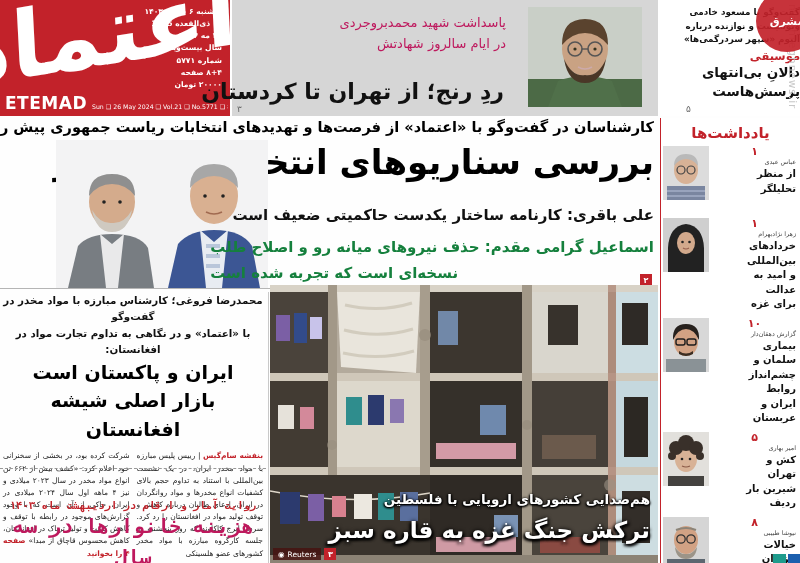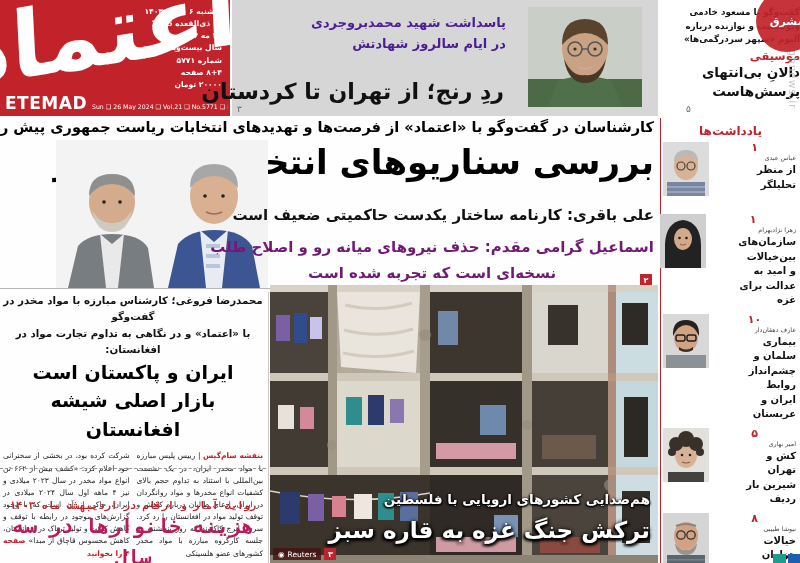--- a/index.html
+++ b/index.html
@@ -11,53 +11,53 @@
   #logo-fa{position:absolute;left:-12px;top:-14px;width:250px;color:#fff;font-size:92px;font-weight:bold;
            transform:rotate(-9deg) skewX(-6deg);line-height:1;white-space:nowrap;}
   #masthead-dates{position:absolute;top:6px;right:8px;text-align:right;color:#fff;font-size:7.6px;
                   line-height:1.6;font-weight:bold;}
   #masthead-bottom{position:absolute;bottom:3px;left:5px;right:2px;display:flex;direction:ltr;
                    align-items:baseline;gap:5px;color:#fff;white-space:nowrap;}
   #logo-en{font-size:17px;font-weight:bold;letter-spacing:.5px;}
   #info-en{font-size:6.2px;overflow:hidden;}
   
   #memorial{left:232px;top:0;width:426px;height:116px;background:#d6d6d6;}
-  #memorial .kicker{position:absolute;right:152px;top:12px;font-size:13px;font-weight:bold;
-                    color:#4c1d95;line-height:1.65;}
+  #memorial .kicker{position:absolute;right:152px;top:12px;font-size:13px;font-weight:normal;
+                    color:#be185d;line-height:1.65;}
   #memorial-headline{position:absolute;right:154px;bottom:12px;font-size:22px;font-weight:bold;color:#111;white-space:nowrap;}
   #memorial-photo{position:absolute;right:16px;top:7px;width:114px;height:100px;}
   #memorial-page{position:absolute;left:5px;bottom:2px;color:#666;font-size:9px;}
   
   #music{right:0;top:0;width:140px;height:116px;background:#fff;text-align:right;padding-top:6px;box-sizing:border-box;}
   #music .ln{font-size:8.8px;font-weight:bold;color:#111;line-height:1.55;padding-left:22px;}
   #music-tag{color:#c2222a;font-size:11.5px;font-weight:bold;margin-top:2px;padding-left:22px;}
   #music .hl{font-size:13.5px;font-weight:bold;color:#111;line-height:1.45;padding-left:22px;}
   #music-page{position:absolute;left:26px;bottom:2px;color:#666;font-size:9px;}
   #watermark{position:absolute;right:1px;top:4px;writing-mode:vertical-rl;color:#c8c8c8;font-size:10.5px;
              letter-spacing:1px;direction:ltr;z-index:5;}
   #mashregh-circle{position:absolute;right:-18px;top:-10px;width:62px;height:62px;border-radius:50%;
                    background:rgba(194,34,42,.92);z-index:6;color:#fff;font-size:11px;font-weight:bold;
                    display:flex;align-items:center;justify-content:center;}
   
   #notes{right:0;top:118px;width:139px;height:445px;border-right:none;box-sizing:border-box;background:#fff;}
   #notes-rule{position:absolute;right:137px;top:118px;width:3px;height:445px;background:#c2222a;}
-  #notes-title{color:#c2222a;font-size:12px;font-weight:bold;text-align:center;padding:6px 0 4px 0;}
+  #notes-title{color:#c2222a;font-size:15px;font-weight:bold;text-align:center;padding:6px 0 4px 0;}
   .note{display:flex;align-items:flex-start;min-height:66px;margin:0 4px 6px 2px;}
   .note .txt{flex:1;text-align:right;padding-left:4px;}
   .note .num{color:#c2222a;font-weight:bold;font-size:11px;text-align:center;line-height:1.1;}
   .note .author{font-size:6.4px;color:#444;line-height:1.4;}
   .note .ttl{font-size:10px;font-weight:bold;color:#111;line-height:1.45;margin-left:28px;}
   .pphoto{width:46px;height:54px;flex:0 0 auto;}
   
   #main-story{left:0;top:116px;width:658px;height:172px;}
   #election-kicker{position:absolute;top:3px;right:4px;font-size:14.5px;font-weight:bold;color:#000;white-space:nowrap;}
   #election-headline{position:absolute;top:26px;right:4px;font-size:34px;font-weight:bold;color:#000;white-space:nowrap;letter-spacing:-.5px;}
   #politicians-photo{position:absolute;left:56px;top:24px;width:212px;height:148px;}
   #quote-bagheri{position:absolute;top:90px;right:4px;font-size:15px;font-weight:bold;color:#111;white-space:nowrap;}
-  #quote-gerami{position:absolute;top:118px;right:4px;font-size:15px;font-weight:bold;color:#701a75;text-align:center;line-height:1.75;}
+  #quote-gerami{position:absolute;top:118px;right:4px;font-size:15px;font-weight:bold;color:#15803d;text-align:left;line-height:1.75;}
   .pgbox{background:#c2222a;color:#fff;font-size:8px;width:12px;height:12px;display:flex;align-items:center;justify-content:center;font-weight:bold;}
   #main-page{position:absolute;bottom:2px;right:6px;}
   #main-divider{position:absolute;left:0;top:288px;width:658px;height:1px;background:#b5b5b5;}
   
   #drugs{left:0;top:292px;width:266px;height:176px;text-align:center;}
   #drugs .kick{font-size:10.3px;font-weight:bold;color:#111;line-height:1.6;}
   #drugs .head{font-size:19px;font-weight:bold;color:#000;line-height:1.5;}
   #drugs-body{display:flex;gap:7px;margin-top:7px;padding:0 3px;font-size:7.5px;color:#222;
               text-align:justify;line-height:1.62;direction:rtl;}
   #drugs-body .col{flex:1;}
@@ -162,36 +162,36 @@
         <path d="M11 20 Q11 8 23 8 Q35 8 35 20 Q30 13 23 13 Q16 13 11 20Z" fill="#b9b9b9"></path>
         <circle cx="18" cy="24" r="4" fill="none" stroke="#444" stroke-width="1.2"></circle>
         <circle cx="28" cy="24" r="4" fill="none" stroke="#444" stroke-width="1.2"></circle>
       </svg>
     </div>
 
     <div class="note">
       <div class="txt">
         <div class="num">۱</div>
         <div class="author">زهرا نژادبهرام</div>
-        <div class="ttl">سازمان‌های بین‌خیالات و امید به عدالت برای غزه</div>
+        <div class="ttl">خرداد‌های بین‌المللی و امید به عدالت برای غزه</div>
       </div>
       <svg class="pphoto" viewBox="0 0 46 54">
         <rect width="46" height="54" fill="#cfcfcf"></rect>
         <path d="M23 6 Q40 8 41 30 L41 54 L5 54 L5 30 Q6 8 23 6Z" fill="#222"></path>
         <ellipse cx="23" cy="25" rx="9" ry="11" fill="#d2a98c"></ellipse>
         <circle cx="19.5" cy="24" r="1.3" fill="#222"></circle>
           <circle cx="26.5" cy="24" r="1.3" fill="#222"></circle>
         <path d="M20 30 Q23 32 26 30" stroke="#96604e" stroke-width="1.2" fill="none"></path>
       </svg>
     </div>
 
     <div class="note">
       <div class="txt">
         <div class="num">۱۰</div>
-        <div class="author">عارف دهقان‌دار</div>
+        <div class="author">گزارش دهقان‌دار</div>
         <div class="ttl">بیماری سلمان و چشم‌انداز روابط ایران و عربستان</div>
       </div>
       <svg class="pphoto" viewBox="0 0 46 54">
         <rect width="46" height="54" fill="#d8d8d8"></rect>
         <rect x="3" y="41" width="40" height="13" fill="#8a9296"></rect>
         <ellipse cx="23" cy="24" rx="12" ry="14" fill="#d2a284"></ellipse>
         <path d="M10 22 Q9 6 23 6 Q37 6 36 22 Q31 11 23 11 Q15 11 10 22Z" fill="#27211d"></path>
         <rect x="13" y="21" width="9" height="6" rx="2" fill="none" stroke="#1c1c1c" stroke-width="1.4"></rect>
         <rect x="24" y="21" width="9" height="6" rx="2" fill="none" stroke="#1c1c1c" stroke-width="1.4"></rect>
         <path d="M16 33 Q23 38 30 33 L30 36 Q23 40 16 36Z" fill="#3c2e22"></path>

